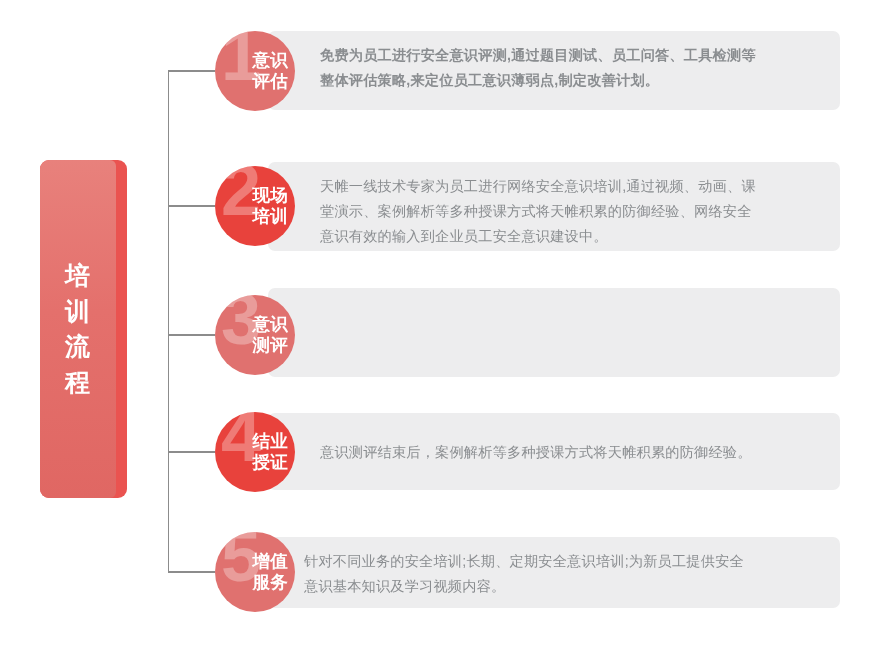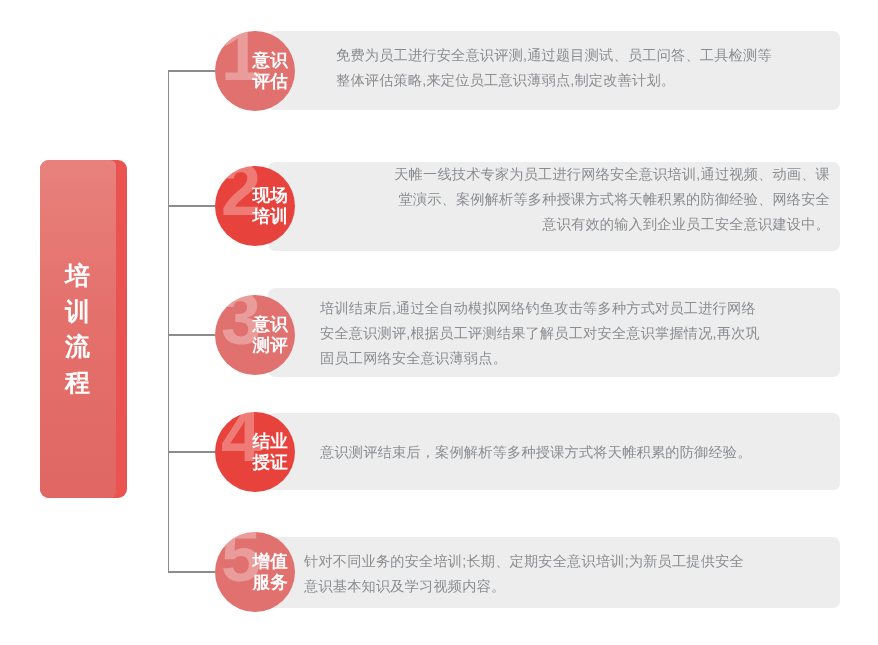--- a/index.html
+++ b/index.html
@@ -139,42 +139,39 @@
     <div class="title-bar-face"></div>
     <div class="title-bar-label">
       <span>培</span>
       <span>训</span>
       <span>流</span>
       <span>程</span>
     </div>
   </div>
 
   <div class="panel" style="left:268px; top:31px; width:572px; height:79px;"></div>
-  <div class="panel-text" style="left:336px; top:43px; width:510px;">免费为员工进行安全意识评测,通过题目测试、员工问答、工具检测等
+  <div class="panel-text" style="left:320px; top:43px; width:510px;font-weight:bold;">免费为员工进行安全意识评测,通过题目测试、员工问答、工具检测等
 整体评估策略,来定位员工意识薄弱点,制定改善计划。</div>
   <div class="badge tone-light" style="left:215px; top:31px;">
     <span class="badge-number">1</span>
     <span class="badge-label">意识
 评估</span>
   </div>
 
   <div class="panel" style="left:268px; top:162px; width:572px; height:89px;"></div>
-  <div class="panel-text" style="left:320px; top:162px; width:510px;text-align:right;">天帷一线技术专家为员工进行网络安全意识培训,通过视频、动画、课
+  <div class="panel-text" style="left:320px; top:174px; width:510px;">天帷一线技术专家为员工进行网络安全意识培训,通过视频、动画、课
 堂演示、案例解析等多种授课方式将天帷积累的防御经验、网络安全
 意识有效的输入到企业员工安全意识建设中。</div>
   <div class="badge tone-dark" style="left:215px; top:166px;">
     <span class="badge-number">2</span>
     <span class="badge-label">现场
 培训</span>
   </div>
 
   <div class="panel" style="left:268px; top:288px; width:572px; height:89px;"></div>
-  <div class="panel-text" style="left:320px; top:296px; width:510px;">培训结束后,通过全自动模拟网络钓鱼攻击等多种方式对员工进行网络
-安全意识测评,根据员工评测结果了解员工对安全意识掌握情况,再次巩
-固员工网络安全意识薄弱点。</div>
   <div class="badge tone-light" style="left:215px; top:295px;">
     <span class="badge-number">3</span>
     <span class="badge-label">意识
 测评</span>
   </div>
 
   <div class="panel" style="left:268px; top:413px; width:572px; height:77px;"></div>
   <div class="panel-text" style="left:320px; top:440px; width:510px;">意识测评结束后，案例解析等多种授课方式将天帷积累的防御经验。</div>
   <div class="badge tone-dark" style="left:215px; top:412px;">
     <span class="badge-number">4</span>

